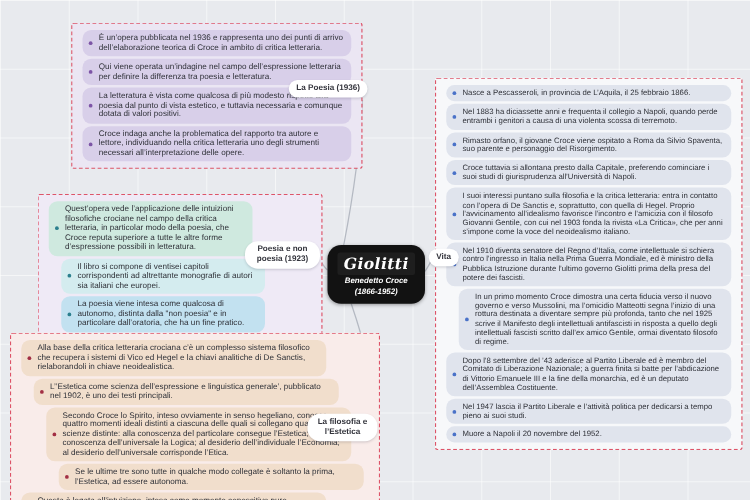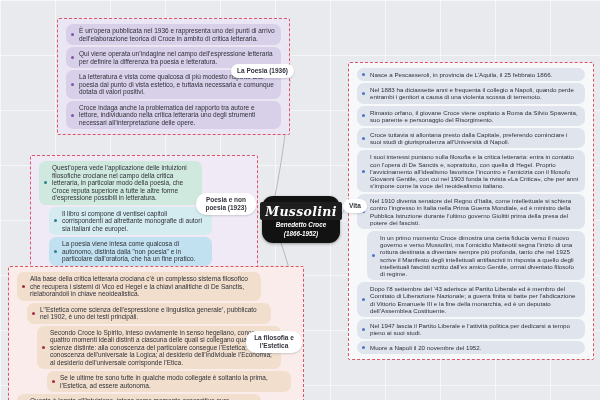--- a/index.html
+++ b/index.html
@@ -99,19 +99,19 @@
         <div class="card" style="background: rgb(224, 228, 237); margin-left: 10px;"><span class="dot" style="background: rgb(74, 114, 200);"></span><span>In un primo momento Croce dimostra una certa fiducia verso il nuovo governo e verso Mussolini, ma l’omicidio Matteotti segna l’inizio di una rottura destinata a diventare sempre più profonda, tanto che nel 1925 scrive il Manifesto degli intellettuali antifascisti in risposta a quello degli intellettuali fascisti scritto dall’ex amico Gentile, ormai diventato filosofo di regime.</span></div>
         <div class="card" style="background: rgb(224, 228, 237);"><span class="dot" style="background: rgb(74, 114, 200);"></span><span>Dopo l’8 settembre del ’43 aderisce al Partito Liberale ed è membro del Comitato di Liberazione Nazionale; a guerra finita si batte per l’abdicazione di Vittorio Emanuele III e la fine della monarchia, ed è un deputato dell’Assemblea Costituente.</span></div>
         <div class="card" style="background: rgb(224, 228, 237);"><span class="dot" style="background: rgb(74, 114, 200);"></span><span>Nel 1947 lascia il Partito Liberale e l’attività politica per dedicarsi a tempo pieno ai suoi studi.</span></div>
         <div class="card" style="background: rgb(224, 228, 237);"><span class="dot" style="background: rgb(74, 114, 200);"></span><span>Muore a Napoli il 20 novembre del 1952.</span></div>
       </div>
     <div class="pill">Vita</div>
   </div>
 
   <div id="center-node">
     <div id="logo-plate">
-      <span id="logo-text">Mussolini</span>
+      <span id="logo-text">Giolitti</span>
     </div>
     <div class="node-line">Benedetto Croce</div>
     <div class="node-line">(1866-1952)</div>
   </div>
 
 </div>
 
 </body></html>

